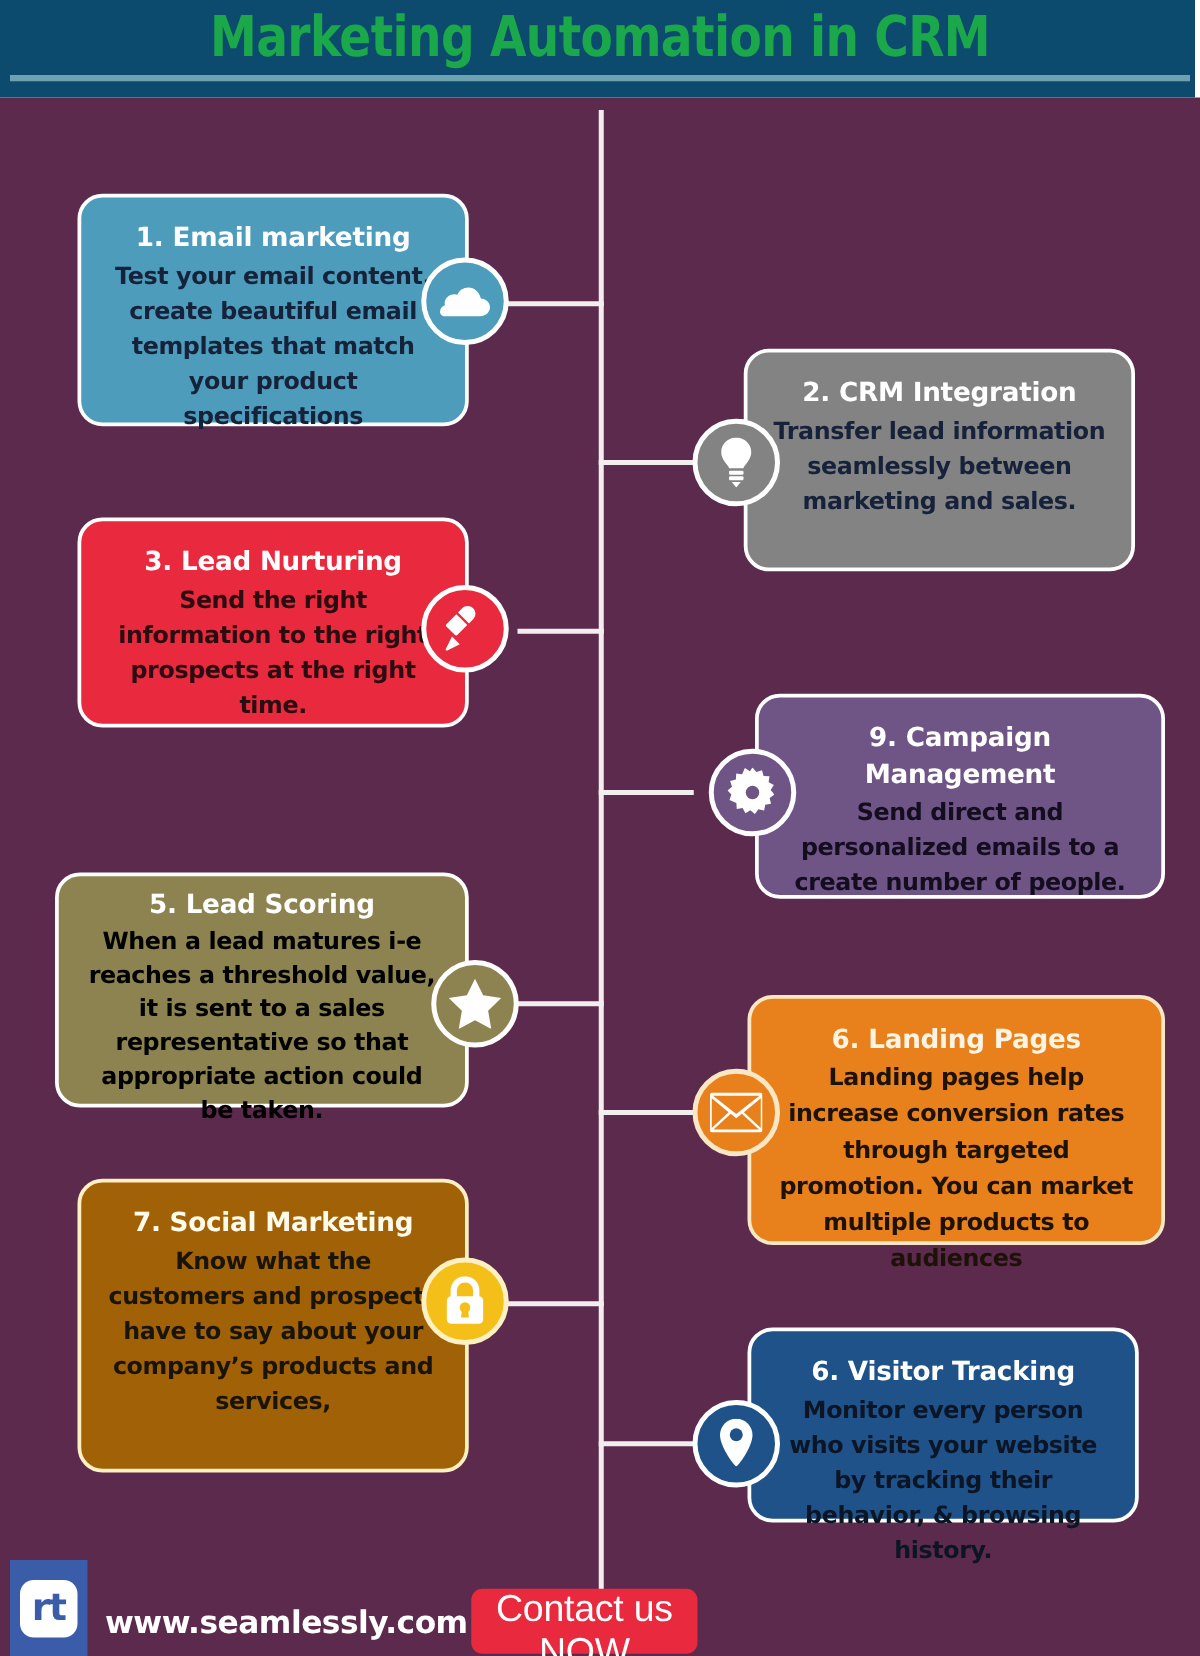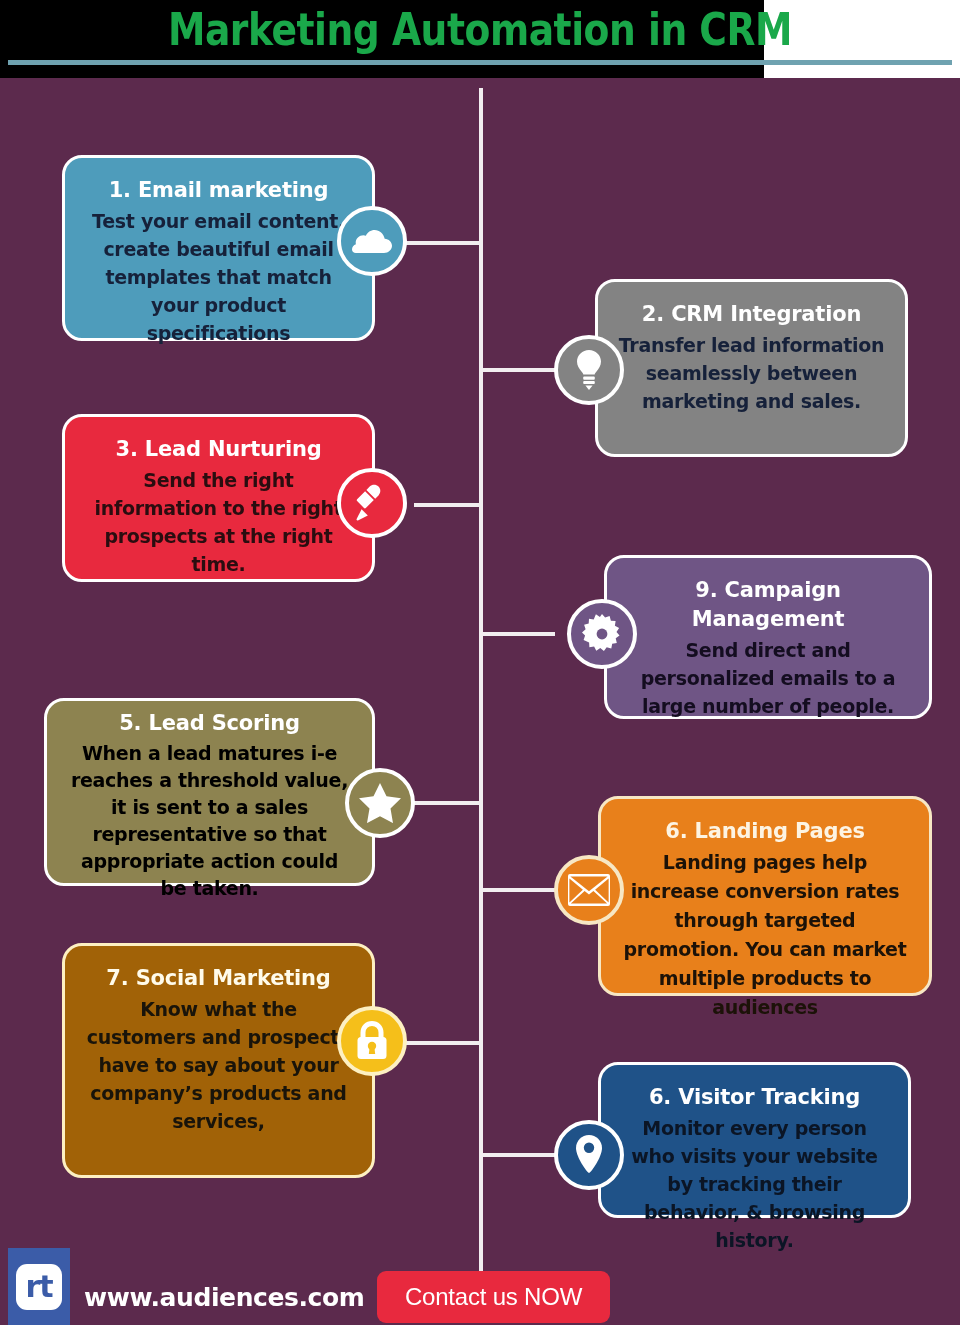--- a/index.html
+++ b/index.html
@@ -16,23 +16,23 @@
     position: relative;
     width: 960px;
     height: 1325px;
     background: #ffffff;
   }
 
   
   .header {
     position: absolute;
     left: 0; top: 0;
-    width: 764px;
+    width: 956px;
     height: 78px;
-    background: #000000;
+    background: #0c4a6e;
   }
   .header-title {
     position: absolute;
     left: 0; top: 2px;
     width: 960px;
     text-align: center;
     font-family: "DejaVu Sans", sans-serif;
     font-size: 45px;
     font-weight: bold;
     font-stretch: condensed;
@@ -143,27 +143,27 @@
     font-family: "DejaVu Sans", sans-serif;
     font-size: 25px;
     font-weight: bold;
     color: #ffffff;
     letter-spacing: -0.4px;
     z-index: 9;
   }
   .cta-button {
     position: absolute;
     left: 377px; top: 1271px;
-    width: 233px; height: 52px;
+    width: 181px; height: 52px;
     background: #e8293e;
     border: none;
     border-radius: 9px;
     color: #ffffff;
     font-family: "Liberation Sans", sans-serif;
-    font-size: 24px;
+    font-size: 30px;
     letter-spacing: -0.2px;
     cursor: pointer;
     z-index: 9;
   }
 </style>
 </head>
 <body>
 
 <div id="infographic">
 
@@ -215,21 +215,21 @@
     <div class="icon-badge" style="left:337px; top:390px; background:#e8293e;">
       <svg width="38" height="38" viewBox="0 0 38 38" aria-hidden="true">
         <path fill="#ffffff" d="M25.5 2.6c-2.6-2.6-6.5-2.3-8.8 0l-3.3 3.3 8.8 8.8 3.3-3.3c2.3-2.3 2.6-6.2 0-8.8z"></path>
         <path fill="#ffffff" d="M12.1 7.3l-8 8c-.5.5-.5 1.3 0 1.8l6.9 6.9c.5.5 1.3.5 1.8 0l8-8z"></path>
         <path fill="#ffffff" d="M8.6 25.2l-5 9.9c-.4.8.5 1.7 1.3 1.3l9.9-5z"></path>
       </svg>
     </div>
 
     <div class="card" style="left:604px; top:477px; width:328px; height:164px; background:#6f5585; border-color:#ffffff;">
       <div class="card-title">9. Campaign Management</div>
-      <div class="card-body" style="color:#140d20;">Send direct and personalized emails to a large number of people.</div>
+      <div class="card-body" style="color:#140d20;">Send direct and personalized emails to a create number of people.</div>
     </div>
     <div class="icon-badge" style="left:567px; top:521px; background:#6f5585;">
       <svg width="40" height="40" viewBox="0 0 40 40" aria-hidden="true">
         <path fill="#ffffff" d="M20 0l3.1 3.6 4.5-1.5 1.3 4.6 4.7.3-.7 4.7 4.2 2.2-2.6 4 3 3.6-3.8 2.8 1.1 4.6-4.6.9-.9 4.6-4.6-1.1-2.8 3.8-3.6-3-4 2.6-2.2-4.2-4.7.7-.3-4.7L1.6 26l1.5-4.5L0 18.4l3.6-3.1-1.5-4.5 4.6-1.3.3-4.7 4.7.7L13.9.3l4 2.6z"></path>
         <circle fill="#6f5585" cx="20" cy="20" r="5.4"></circle>
       </svg>
     </div>
 
     <div class="card" style="left:44px; top:620px; width:331px; height:188px; background:#8d8350; border-color:#ffffff; padding-top:8px;">
       <div class="card-title">5. Lead Scoring</div>
@@ -277,16 +277,16 @@
         <path fill="#ffffff" d="M14 0C6.8 0 1 5.8 1 13c0 9.4 11.4 25 13 25s13-15.6 13-25C27 5.8 21.2 0 14 0z"></path>
         <circle fill="#1f5288" cx="14" cy="12.8" r="5.2"></circle>
       </svg>
     </div>
 
   </div>
 
   <div class="logo-tile">
     <div class="logo-inner">rt</div>
   </div>
-  <div class="site-url">www.audiences.com</div>
+  <div class="site-url">www.seamlessly.com</div>
   <button class="cta-button">Contact us NOW</button>
 
 </div>
 
 </body></html>

